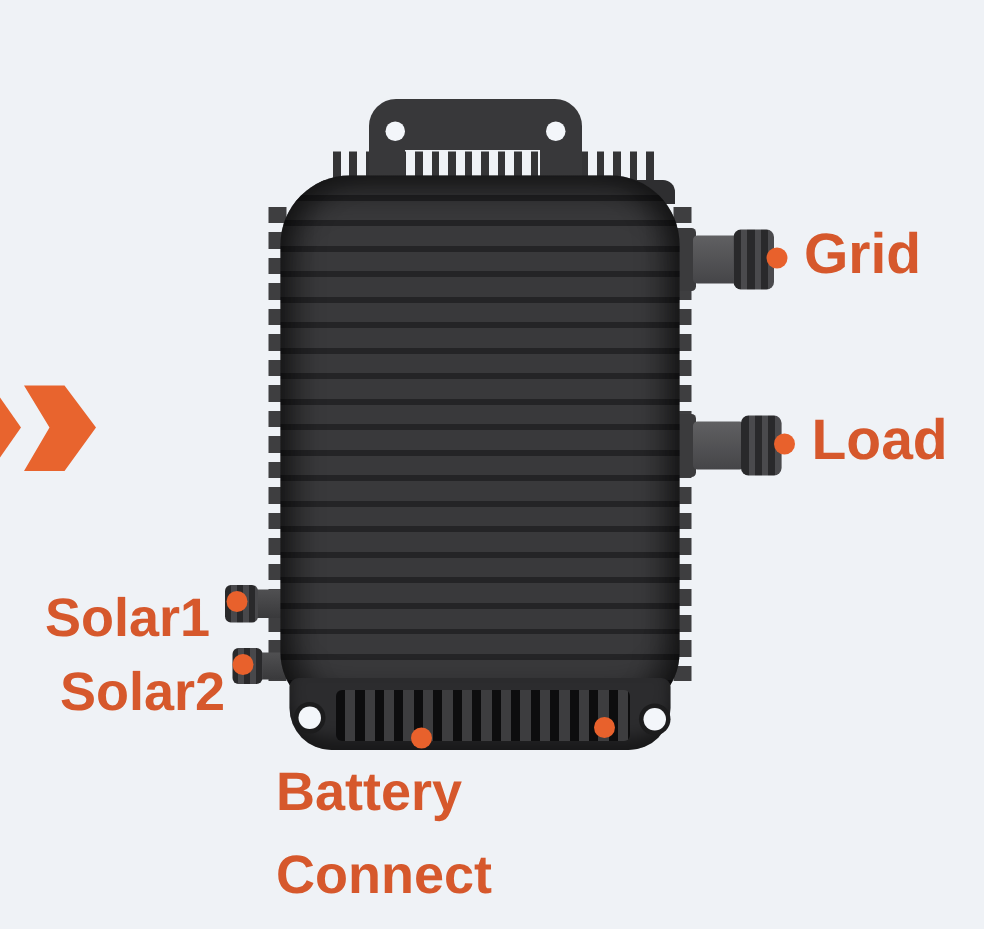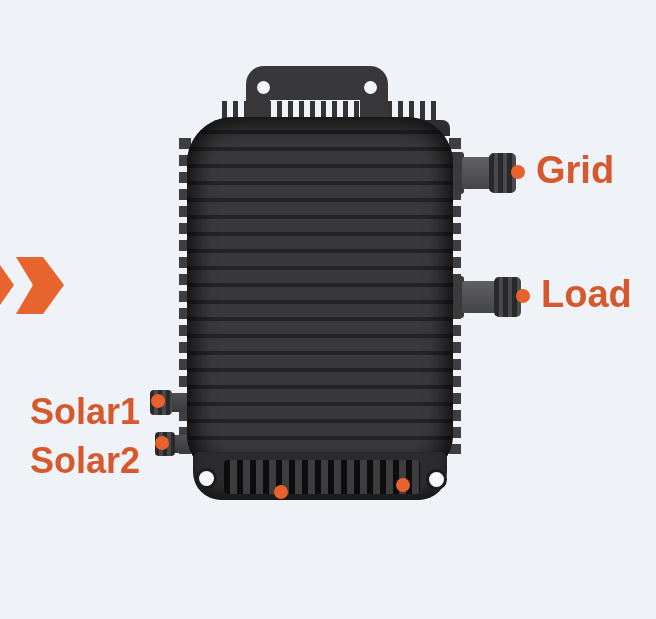--- a/index.html
+++ b/index.html
@@ -116,21 +116,21 @@
   .m-battery{left:274px;top:485px;}
   .m-key{left:396px;top:478px;}
 
   .lbl{
     color:#d6582c;font-weight:700;white-space:nowrap;
     font-size:36px;line-height:40px;letter-spacing:0;
   }
   .lbl-grid{left:536px;top:150px;font-size:38px;}
   .lbl-load{left:541px;top:274px;font-size:38px;}
   .lbl-solar1{left:30px;top:392px;text-align:center;}
-  .lbl-solar2{left:30px;top:441px;}
+  .lbl-solar2{left:40px;top:441px;}
   .lbl-battery{left:184px;top:500px;line-height:55px;}
   .lbl-key{left:391px;top:500px;}
 </style>
 </head>
 <body>
 
 <div class="stage">
 
   <svg class="chevrons" viewBox="0 0 90 340" xmlns="http://www.w3.org/2000/svg">
     <polygon points="0,265 14,285 0,305" fill="#e8642e"></polygon>
@@ -178,14 +178,18 @@
   <div class="abs marker m-load"></div>
   <div class="abs marker m-solar1"></div>
   <div class="abs marker m-solar2"></div>
   <div class="abs marker m-battery"></div>
   <div class="abs marker m-key"></div>
 
   <div class="abs lbl lbl-grid">Grid</div>
   <div class="abs lbl lbl-load">Load</div>
   <div class="abs lbl lbl-solar1">Solar1</div>
   <div class="abs lbl lbl-solar2">Solar2</div>
+  <div class="abs lbl lbl-battery">
+    <div>Battery</div>
+    <div>Connect</div>
+  </div>
 
 </div>
 
 </body></html>

